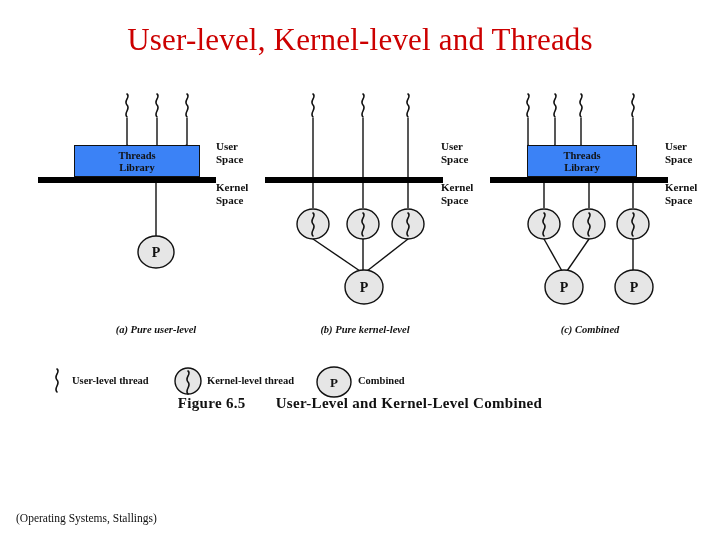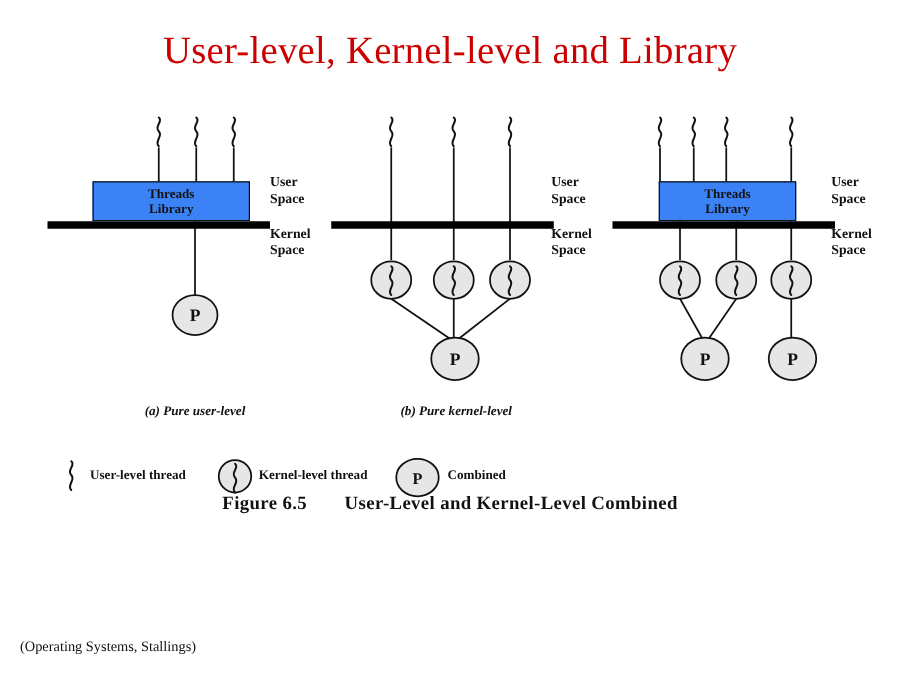--- a/index.html
+++ b/index.html
@@ -103,21 +103,21 @@
     top: 0;
     width: 720px;
     height: 425px;
   }
 </style>
 </head>
 <body>
 
 <div id="slide">
 
-  <div id="title">User-level, Kernel-level and Library</div>
+  <div id="title">User-level, Kernel-level and Threads</div>
 
   <div id="figure">
 
     <svg class="overlay" viewBox="0 0 720 425">
       <defs>
 
         <g id="squig">
           <path d="M 0,0 C 4,3 -4,7 0,11 C 4,15 -4,19 0,23" fill="none" stroke="#111111" stroke-width="1.6" stroke-linecap="round"></path>
         </g>
       </defs>
@@ -261,20 +261,21 @@
 
     <div class="space-label" style="left:216px; top:68px;">User<br>Space</div>
     <div class="space-label" style="left:216px; top:109px;">Kernel<br>Space</div>
     <div class="space-label" style="left:441px; top:68px;">User<br>Space</div>
     <div class="space-label" style="left:441px; top:109px;">Kernel<br>Space</div>
     <div class="space-label" style="left:665px; top:68px;">User<br>Space</div>
     <div class="space-label" style="left:665px; top:109px;">Kernel<br>Space</div>
 
     <div class="caption" style="left:56px;  top:252px; width:200px;">(a) Pure user-level</div>
     <div class="caption" style="left:265px; top:252px; width:200px;">(b) Pure kernel-level</div>
+    <div class="caption" style="left:490px; top:252px; width:200px;">(c) Combined</div>
 
     <div class="legend-text" style="left:72px;  top:303px;">User-level thread</div>
     <div class="legend-text" style="left:207px; top:303px;">Kernel-level thread</div>
     <div class="legend-text" style="left:358px; top:303px;">Combined</div>
   </div>
 
   <div id="figcaption">
     <span>Figure 6.5</span>
     <span style="display:inline-block;width:22px;"></span>
     <span>User-Level and Kernel-Level Combined</span>

